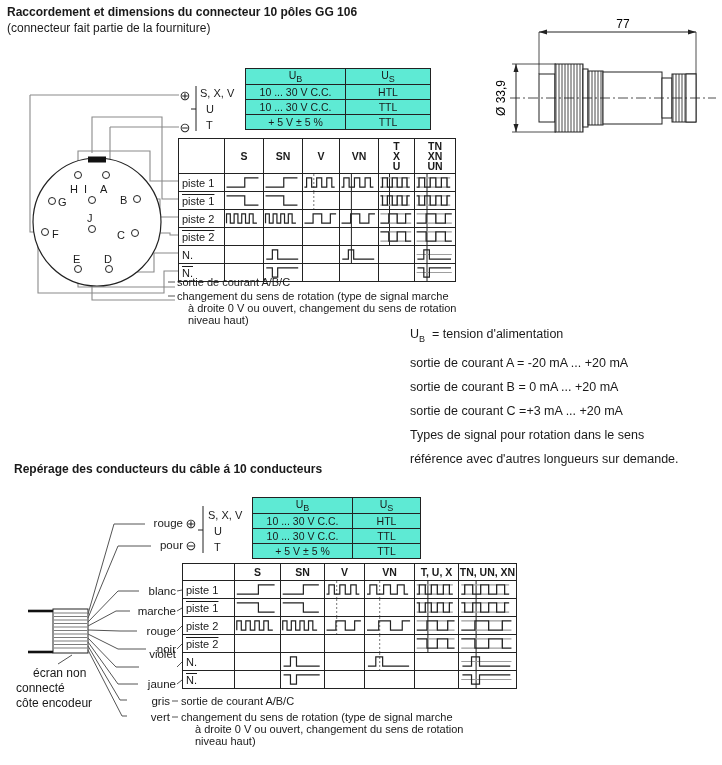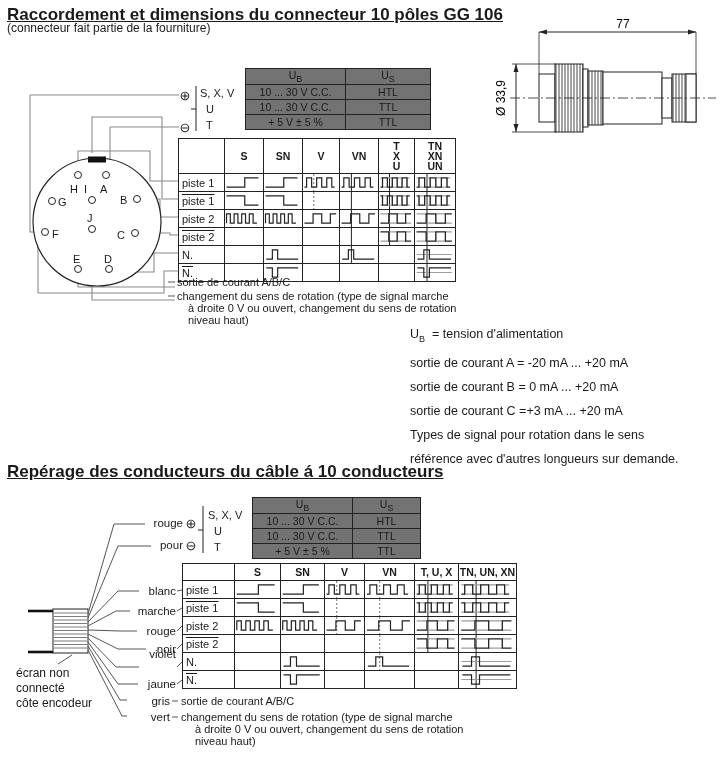--- a/index.html
+++ b/index.html
@@ -1,26 +1,26 @@
 <!DOCTYPE html>
 <html><head>
 <meta charset="utf-8">
 <style>
   html,body{margin:0;padding:0;background:#fff;}
   .page{position:relative;width:722px;height:765px;background:#fff;overflow:hidden;
         font-family:"Liberation Sans",sans-serif;color:#1a1a1a;}
   .abs{position:absolute;}
-  .t1{font-size:17px;font-weight:bold;text-decoration:underline;}
+  .t1{font-size:12px;font-weight:bold;}
   .t2{font-size:12px;}
   .lab{font-size:11px;white-space:nowrap;}
   .rlab{font-size:11.5px;white-space:nowrap;text-align:right;}
   .ov{text-decoration:overline;}
   .info{font-size:12.5px;line-height:24px;white-space:nowrap;}
   sub{font-size:9px;}
-  table.pwr{border-collapse:collapse;table-layout:fixed;position:absolute;background:#737373;}
+  table.pwr{border-collapse:collapse;table-layout:fixed;position:absolute;background:#5eead4;}
   table.pwr td,table.pwr th{border:1px solid #222;font-size:10.5px;text-align:center;
         height:14px;padding:0;font-weight:normal;white-space:nowrap;}
   table.pwr th{font-weight:normal;}
   table.sig{border-collapse:collapse;table-layout:fixed;position:absolute;background:#fff;}
   table.sig th,table.sig td{border:1px solid #222;padding:0;white-space:nowrap;}
   table.sig thead th{font-size:10.5px;font-weight:bold;text-align:center;vertical-align:middle;line-height:10px;}
   table.sig tbody th{font-weight:normal;font-size:11px;text-align:left;padding-left:3px;}
   table.sig td svg{display:block;width:100%;height:17px;}
   svg text{font-family:"Liberation Sans",sans-serif;}
 </style>
@@ -401,21 +401,21 @@
 
   <div class="abs info" style="left:410px;top:322px;">
     <div><span>U</span><sub>B</sub>&nbsp;&nbsp;<span>=  tension d'alimentation</span></div>
     <div>sortie de courant A = -20 mA ... +20 mA</div>
     <div>sortie de courant B = 0 mA ... +20 mA</div>
     <div>sortie de courant C =+3 mA ... +20 mA</div>
     <div>Types de signal pour rotation dans le sens</div>
     <div>référence avec d'autres longueurs sur demande.</div>
   </div>
 
-  <div class="abs t1" style="left:7px;top:462px;">Repérage des conducteurs du câble á 10 conducteurs</div>
+  <div class="abs t1" style="left:14px;top:462px;">Repérage des conducteurs du câble á 10 conducteurs</div>
 
   <svg class="abs" style="left:0;top:490px;" width="722" height="275" viewBox="0 490 722 275">
 
     <g>
       <line x1="28" y1="611" x2="53" y2="611" stroke="#111" stroke-width="2.6"></line>
       <line x1="28" y1="652" x2="53" y2="652" stroke="#111" stroke-width="2.6"></line>
       <rect x="53" y="609" width="35" height="44" fill="#fff" stroke="#222" stroke-width="1"></rect>
       <g stroke="#444" stroke-width="0.7">
         <line x1="54" y1="613" x2="87" y2="613"></line>
           <line x1="54" y1="616.5" x2="87" y2="616.5"></line>
@@ -739,21 +739,21 @@
 
   <div class="abs rlab" style="left:116px;top:585px;width:60px;">blanc</div>
   <div class="abs rlab" style="left:116px;top:605px;width:60px;">marche</div>
   <div class="abs rlab" style="left:116px;top:625px;width:60px;">rouge</div>
   <div class="abs rlab" style="left:116px;top:643px;width:60px;">noir</div>
   <div class="abs rlab" style="left:116px;top:648px;width:60px;">violet</div>
   <div class="abs rlab" style="left:116px;top:678px;width:60px;">jaune</div>
   <div class="abs rlab" style="left:128px;top:695px;width:42px;">gris</div>
   <div class="abs rlab" style="left:128px;top:711px;width:42px;">vert</div>
 
-  <div class="abs t2" style="left:16px;top:666px;">écran non</div>
+  <div class="abs t2" style="left:33px;top:666px;">écran non</div>
   <div class="abs t2" style="left:16px;top:681px;">connecté</div>
   <div class="abs t2" style="left:16px;top:696px;">côte encodeur</div>
 
   <div class="abs lab" style="left:181px;top:695px;">sortie de courant A/B/C</div>
   <div class="abs lab" style="left:181px;top:711px;">changement du sens de rotation (type de signal marche</div>
   <div class="abs lab" style="left:195px;top:723px;">à droite 0 V ou ouvert, changement du sens de rotation</div>
   <div class="abs lab" style="left:195px;top:735px;">niveau haut)</div>
 
 </div>
 

